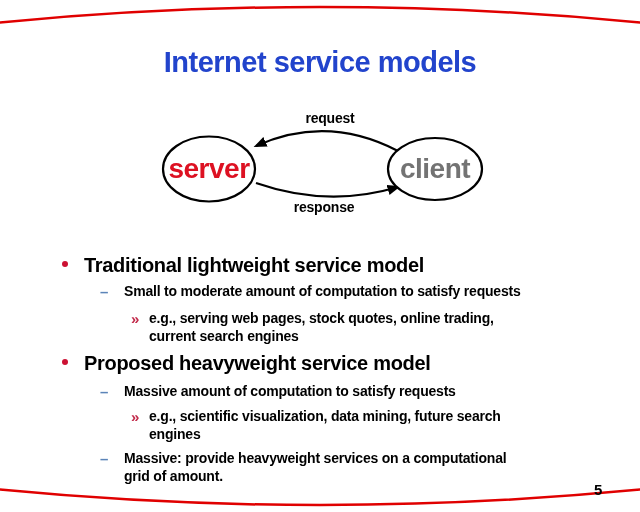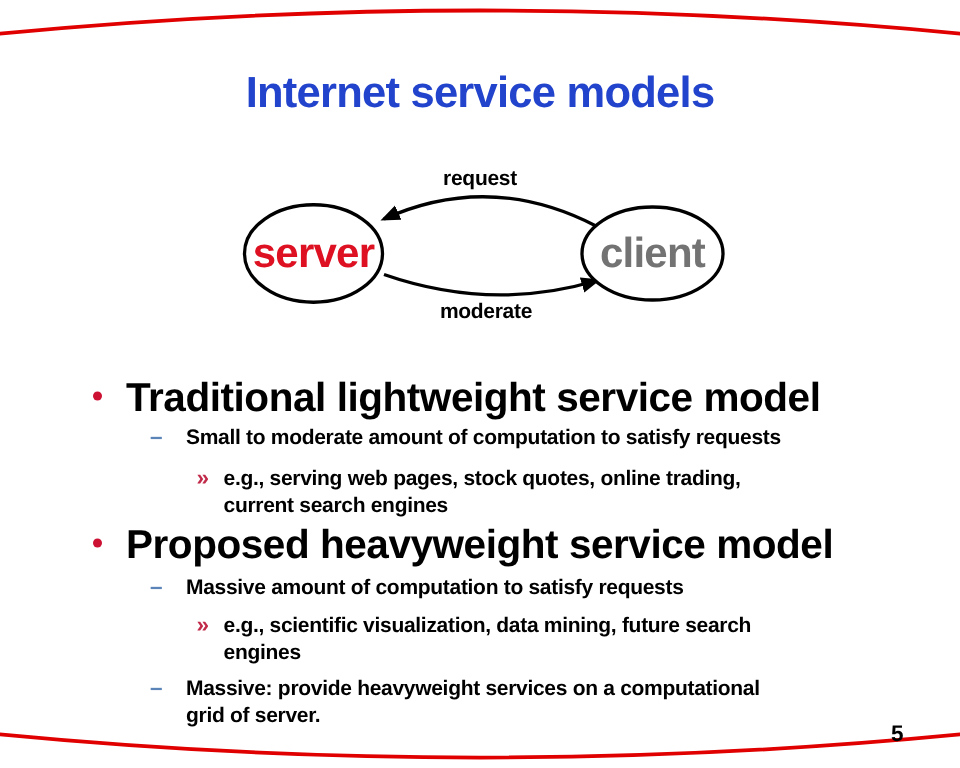--- a/index.html
+++ b/index.html
@@ -8,38 +8,38 @@
     font-family:"Liberation Sans","DejaVu Sans",sans-serif;font-weight:bold;color:#000;
   }
   svg.graphics{position:absolute;left:0;top:0;width:640px;height:512px;}
 
   .title{
     position:absolute;left:0;top:46px;width:640px;text-align:center;
     font-size:29px;letter-spacing:-0.5px;color:#2244cc;
   }
 
   .diag-label{position:absolute;font-size:14px;letter-spacing:-0.2px;color:#000;text-align:center;}
-  .request-label{left:270px;top:110px;width:100px;}
+  .request-label{left:280px;top:110px;width:100px;}
   .response-label{left:272px;top:199px;width:104px;}
 
   .node-label{position:absolute;display:flex;align-items:center;justify-content:center;
     font-size:28px;letter-spacing:-0.5px;}
   .server-label{left:163px;top:137px;width:92px;height:64px;color:#dd1122;}
   .client-label{left:388px;top:138px;width:94px;height:62px;color:#737373;}
 
   .row{position:absolute;display:flex;align-items:flex-start;}
   .row.l1{left:62px;}
   .row.l2{left:100px;}
   .row.l3{left:131px;}
 
   .dot{flex:0 0 auto;width:6px;height:6px;border-radius:50%;background:#cc1133;margin:8px 16px 0 0;}
   .dash{flex:0 0 24px;font-size:15px;color:#5b84b8;line-height:17.5px;}
   .chev{flex:0 0 18px;font-size:15px;color:#c22a4a;line-height:17.5px;}
 
-  .txt1{font-size:27px;letter-spacing:-0.3px;line-height:24px;white-space:nowrap;}
+  .txt1{font-size:20px;letter-spacing:-0.3px;line-height:24px;white-space:nowrap;}
   .txt2{font-size:14px;letter-spacing:-0.2px;line-height:17.5px;}
   .txt2 div{white-space:nowrap;}
 
   .page-number{position:absolute;left:594px;top:481px;font-size:15px;color:#000;}
 </style>
 </head>
 <body>
 
 <div class="slide">
 
@@ -57,21 +57,21 @@
 
     <path d="M 256 183 Q 328 208 398 187" fill="none" stroke="#000" stroke-width="2.2" marker-end="url(#ah)"></path>
 
     <ellipse cx="209" cy="169" rx="46" ry="32.5" fill="#ffffff" stroke="#000" stroke-width="2.2"></ellipse>
     <ellipse cx="435" cy="169" rx="47" ry="31" fill="#ffffff" stroke="#000" stroke-width="2.2"></ellipse>
   </svg>
 
   <div class="title">Internet service models</div>
 
   <div class="diag-label request-label">request</div>
-  <div class="diag-label response-label">moderate</div>
+  <div class="diag-label response-label">response</div>
 
   <div class="node-label server-label">server</div>
   <div class="node-label client-label">client</div>
 
   <div class="row l1" style="top:253px">
     <span class="dot"></span>
     <div class="txt1">Traditional lightweight service model</div>
   </div>
 
   <div class="row l2" style="top:283px">
@@ -106,19 +106,19 @@
     <div class="txt2">
       <div>e.g., scientific visualization, data mining, future search</div>
       <div>engines</div>
     </div>
   </div>
 
   <div class="row l2" style="top:450px">
     <span class="dash">–</span>
     <div class="txt2">
       <div>Massive: provide heavyweight services on a computational</div>
-      <div>grid of server.</div>
+      <div>grid of amount.</div>
     </div>
   </div>
 
   <div class="page-number">5</div>
 
 </div>
 
 </body></html>

